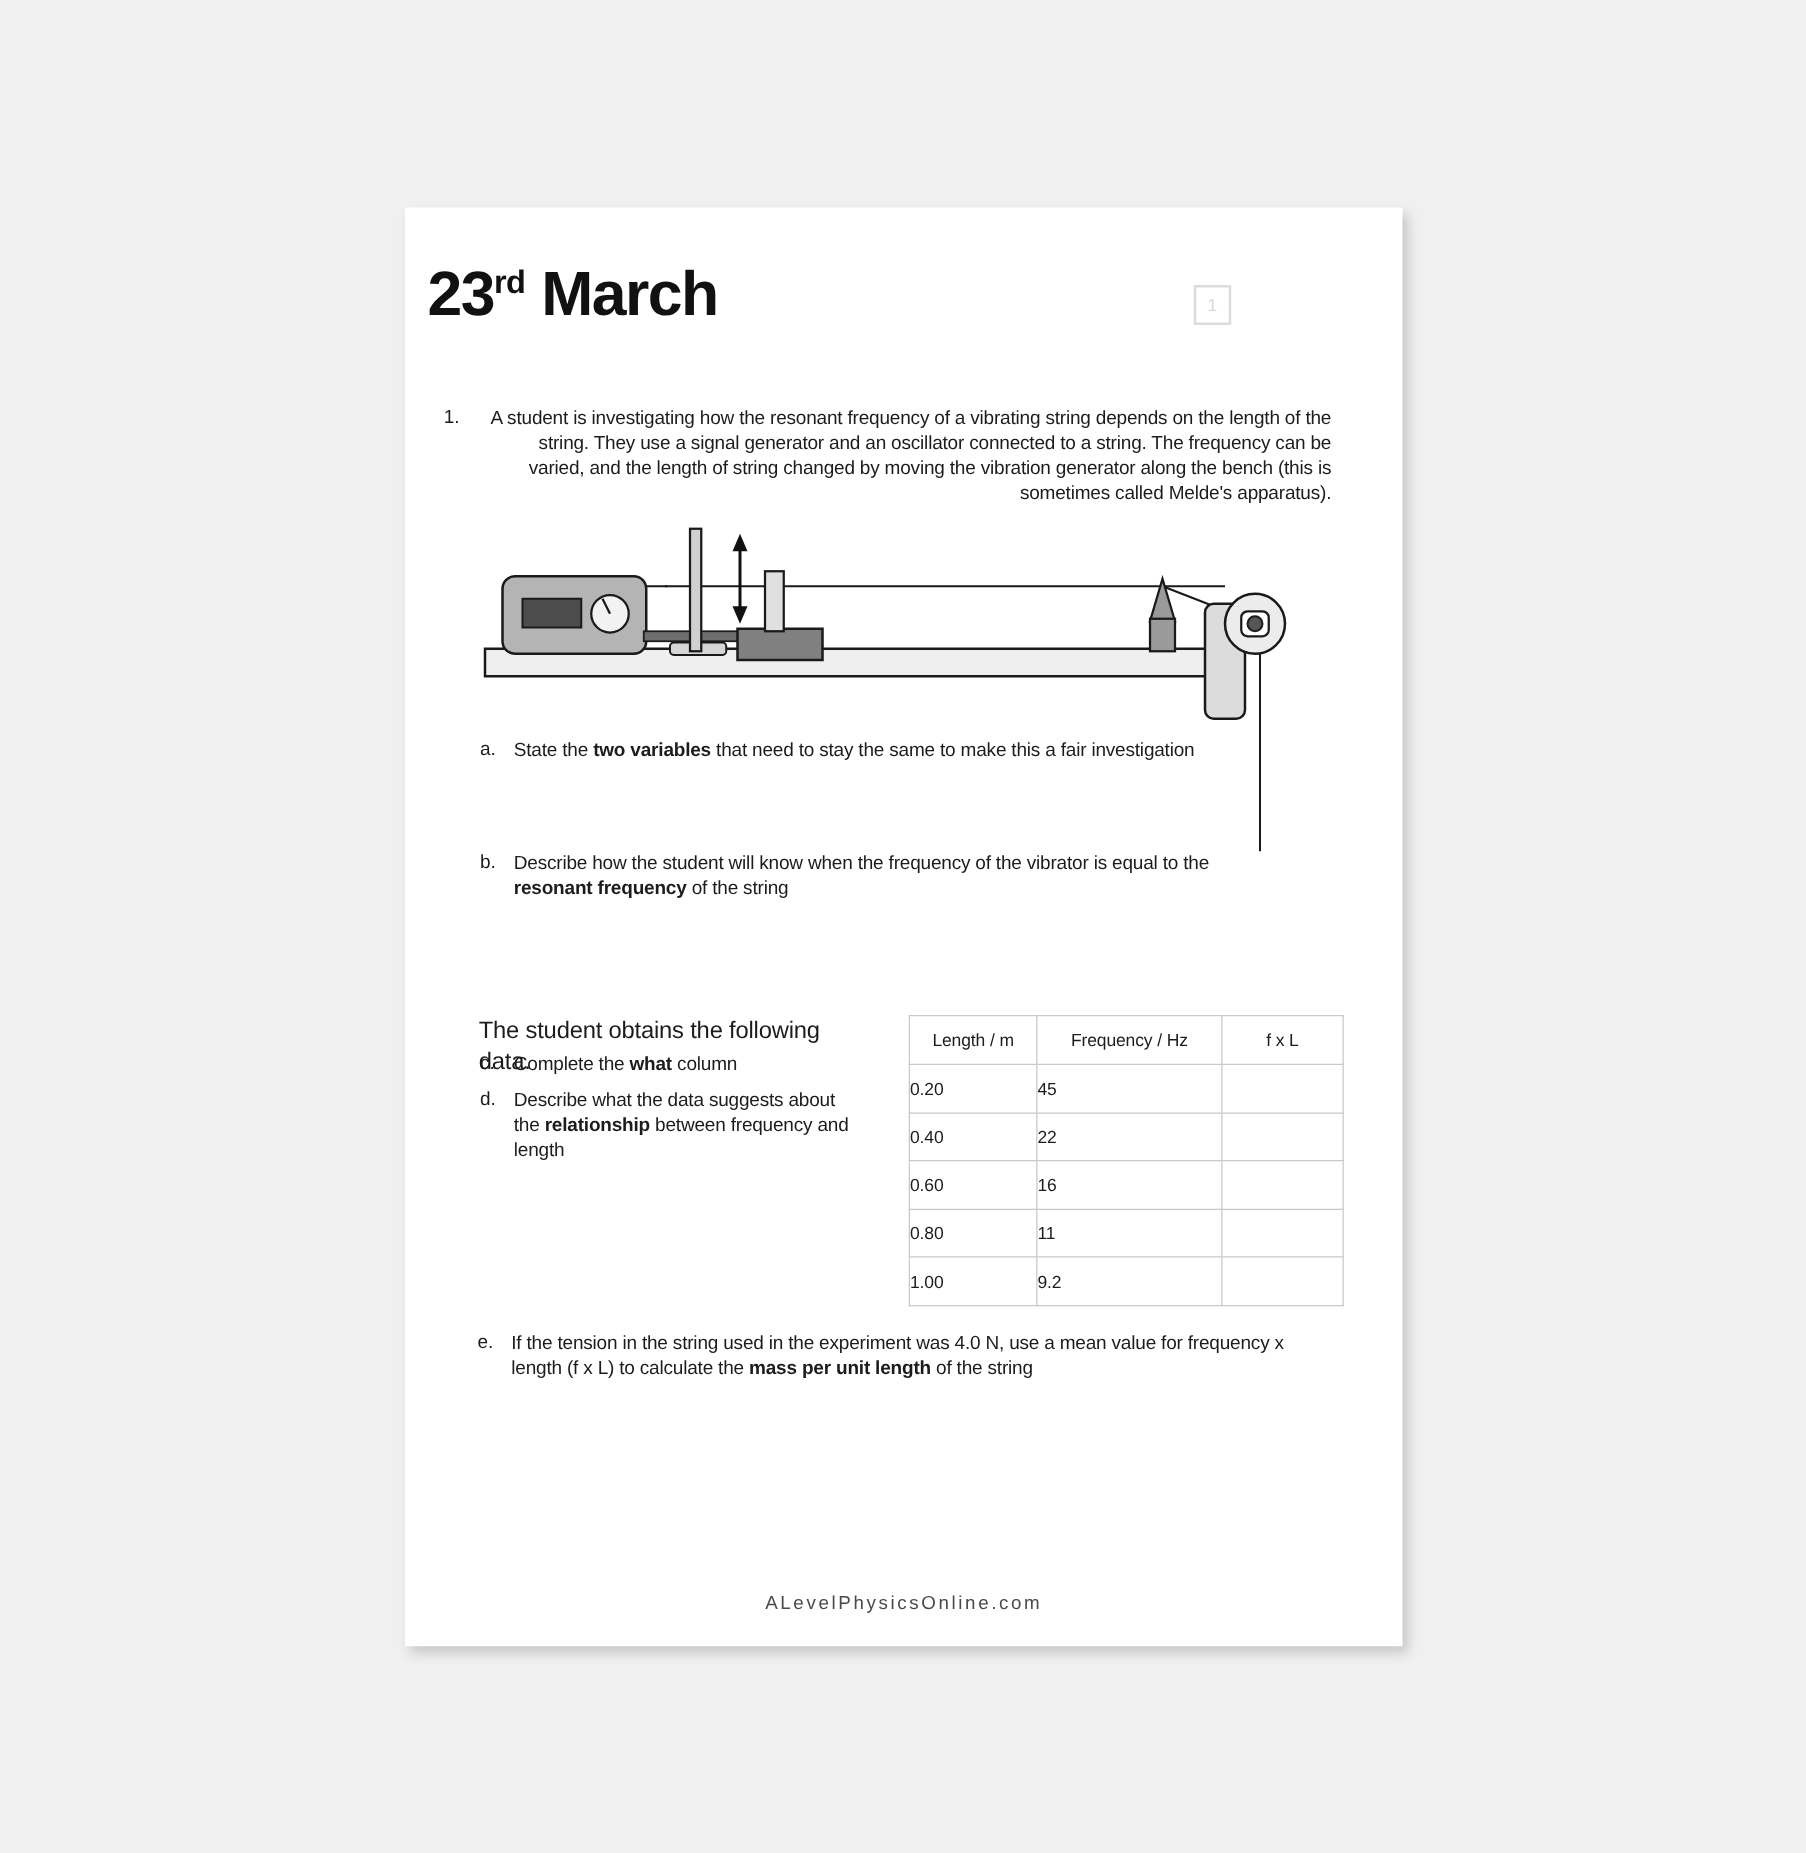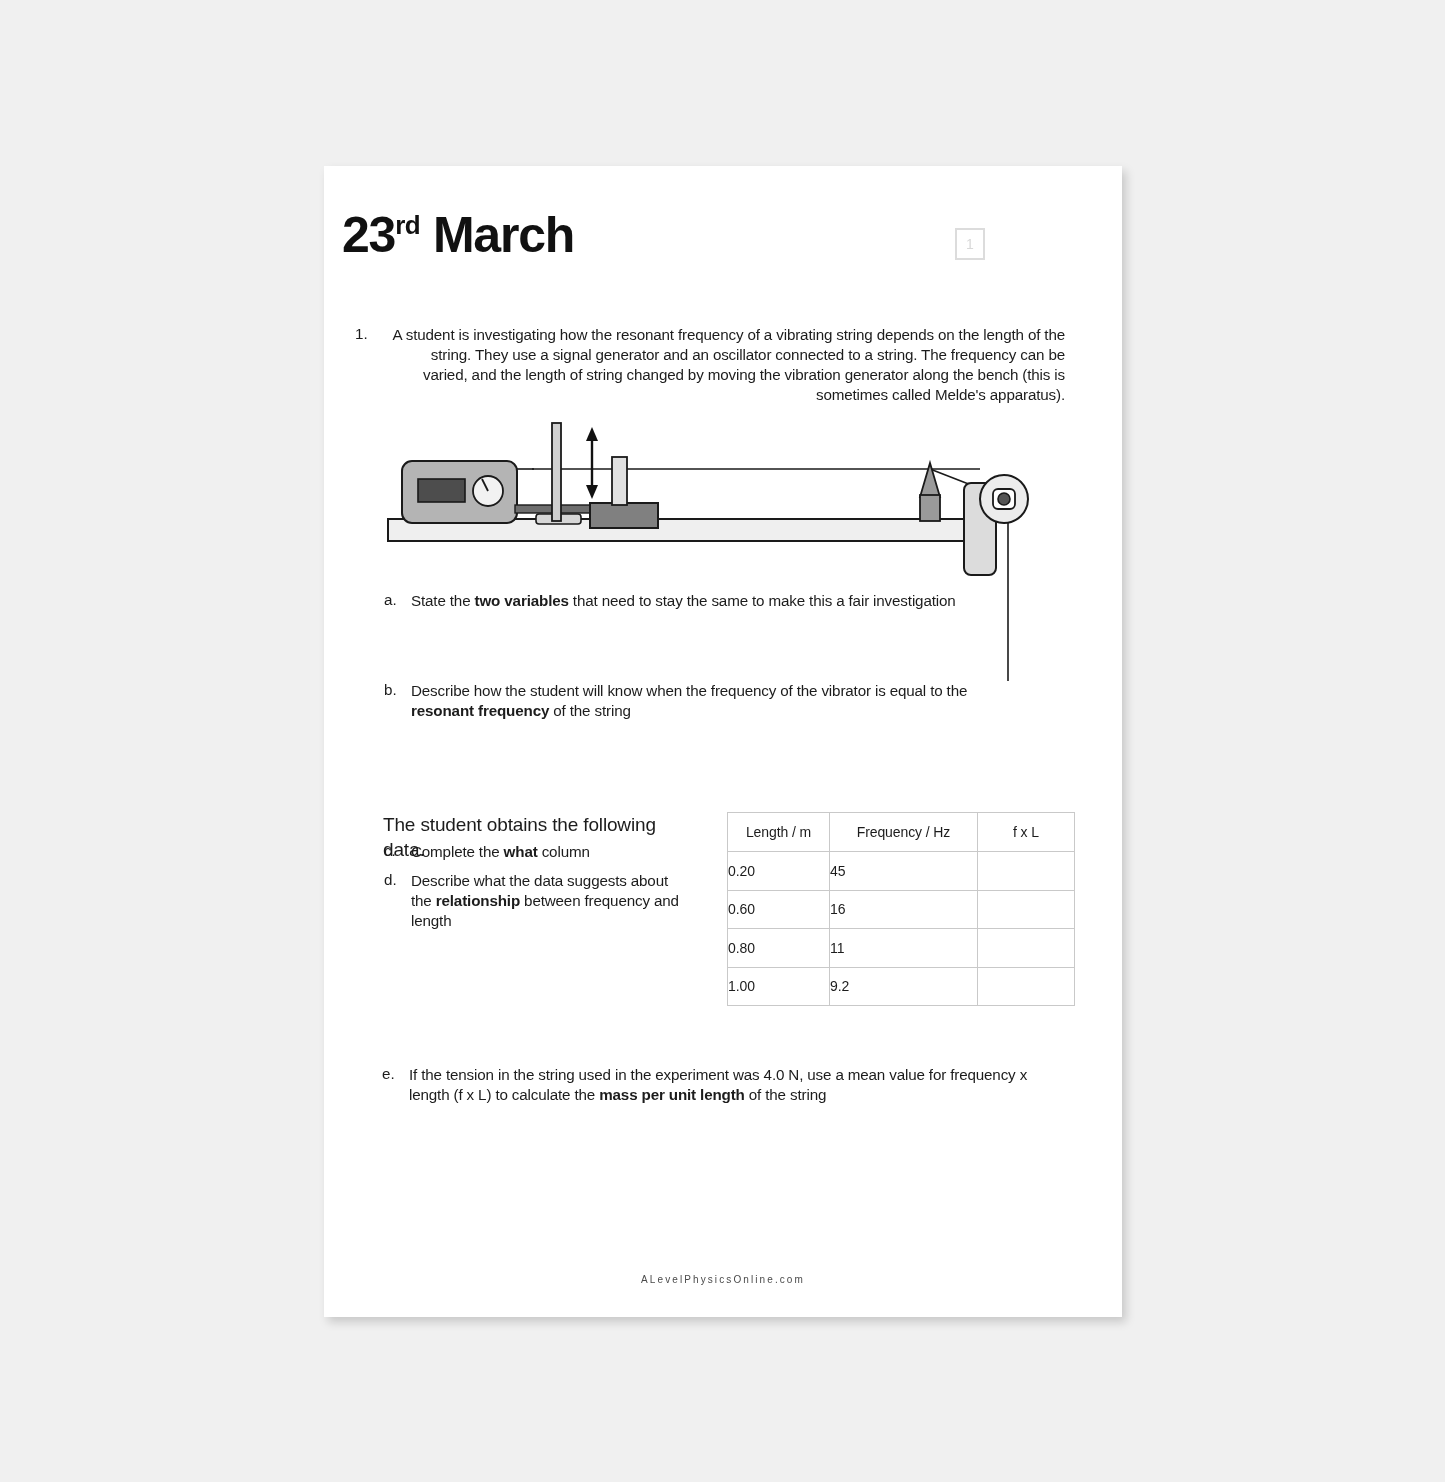--- a/index.html
+++ b/index.html
@@ -146,21 +146,21 @@
   .col-freq { width: 147px; }
   .col-fl { width: 96px; }
 
   
   #footer {
     position: absolute;
     left: 0;
     top: 1108px;
     width: 100%;
     text-align: center;
-    font-size: 10px;
+    font-size: 15px;
     letter-spacing: 2.1px;
     color: #4a4a4a;
   }
 
   
   #apparatus {
     position: absolute;
     left: 60px;
     top: 255px;
     width: 700px;
@@ -257,20 +257,25 @@
         <th class="col-fl">f x L</th>
       </tr>
     </thead>
     <tbody>
       <tr>
         <td>0.20</td>
         <td>45</td>
         <td></td>
       </tr>
       <tr>
+        <td>0.40</td>
+        <td>22</td>
+        <td></td>
+      </tr>
+      <tr>
         <td>0.60</td>
         <td>16</td>
         <td></td>
       </tr>
       <tr>
         <td>0.80</td>
         <td>11</td>
         <td></td>
       </tr>
       <tr>

